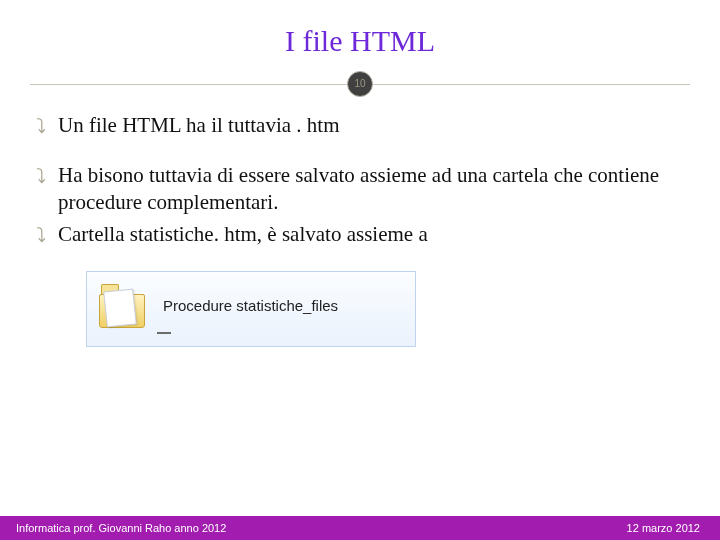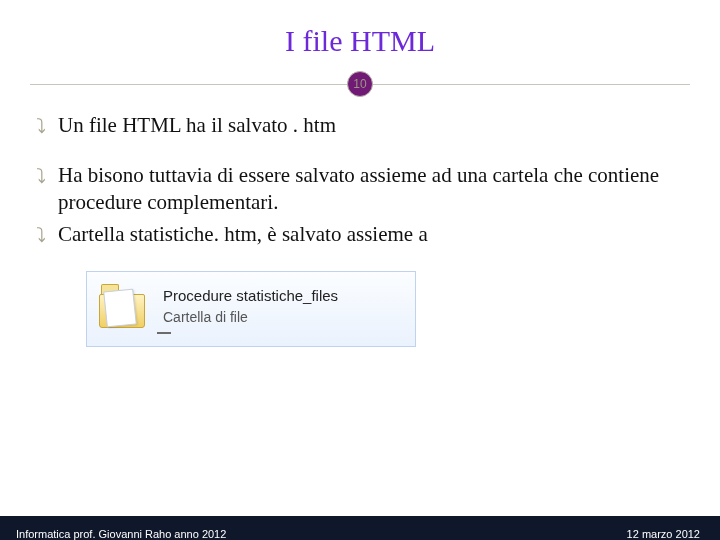--- a/index.html
+++ b/index.html
@@ -38,24 +38,24 @@
     background: #c8c5ba;
   }
   .page-badge {
     position: absolute;
     left: 50%;
     top: 50%;
     transform: translate(-50%, -50%);
     width: 26px;
     height: 26px;
     border-radius: 50%;
-    background: #701a75;
+    background: #404040;
     border: 1px solid #b7b3a6;
     color: #9b9682;
-    font-size: 12px;
+    font-size: 10px;
     line-height: 24px;
     text-align: center;
     font-family: Arial, sans-serif;
   }
   .content {
     padding: 0 36px;
     color: #111;
     font-size: 21px;
     line-height: 1.32;
   }
@@ -133,68 +133,67 @@
   .folder-text .ft-type {
     font-family: 'Segoe UI', Tahoma, sans-serif;
     font-size: 14px;
     color: #555;
     margin-top: 2px;
   }
   .footer {
     position: absolute;
     left: 0; right: 0; bottom: 0;
     height: 24px;
-    background: #0f172a;
+    background: #a21caf;
     color: #ffffff;
     font-family: Arial, sans-serif;
     font-size: 11px;
     display: flex;
     justify-content: space-between;
-    align-items: flex-end;
+    align-items: center;
     padding: 0 20px 0 16px;
   }
 </style>
 </head>
 <body>
 
 <div class="slide">
 
   <div class="title">I file HTML</div>
 
   <div class="divider-wrap">
     <div class="divider-line"></div>
     <div class="page-badge">10</div>
   </div>
 
   <div class="content">
 
     <div class="bullet">
       <div class="swirl">⤵</div>
-      <div class="btext">Un file HTML ha il salvato  . htm</div>
+      <div class="btext">Un file HTML ha il tuttavia  . htm</div>
     </div>
 
     <div class="bullet tight">
       <div class="swirl">⤵</div>
       <div class="btext">Ha bisono tuttavia di essere salvato assieme ad una cartela che contiene procedure complementari.</div>
     </div>
 
     <div class="bullet">
       <div class="swirl">⤵</div>
       <div class="btext">Cartella statistiche. htm, è  salvato assieme a</div>
     </div>
 
     <div class="folder-card">
       <div class="folder-icon">
         <div class="folder-tab"></div>
         <div class="folder-back"></div>
         <div class="folder-sheet"></div>
       </div>
       <div class="folder-text">
         <div class="ft-name">Procedure statistiche_files</div>
-        <div class="ft-type">Cartella di file</div>
       </div>
       <div class="folder-underline"></div>
     </div>
 
   </div>
 
   <div class="footer">
     <div>Informatica prof. Giovanni Raho anno 2012</div>
     <div>12 marzo 2012</div>
   </div>

